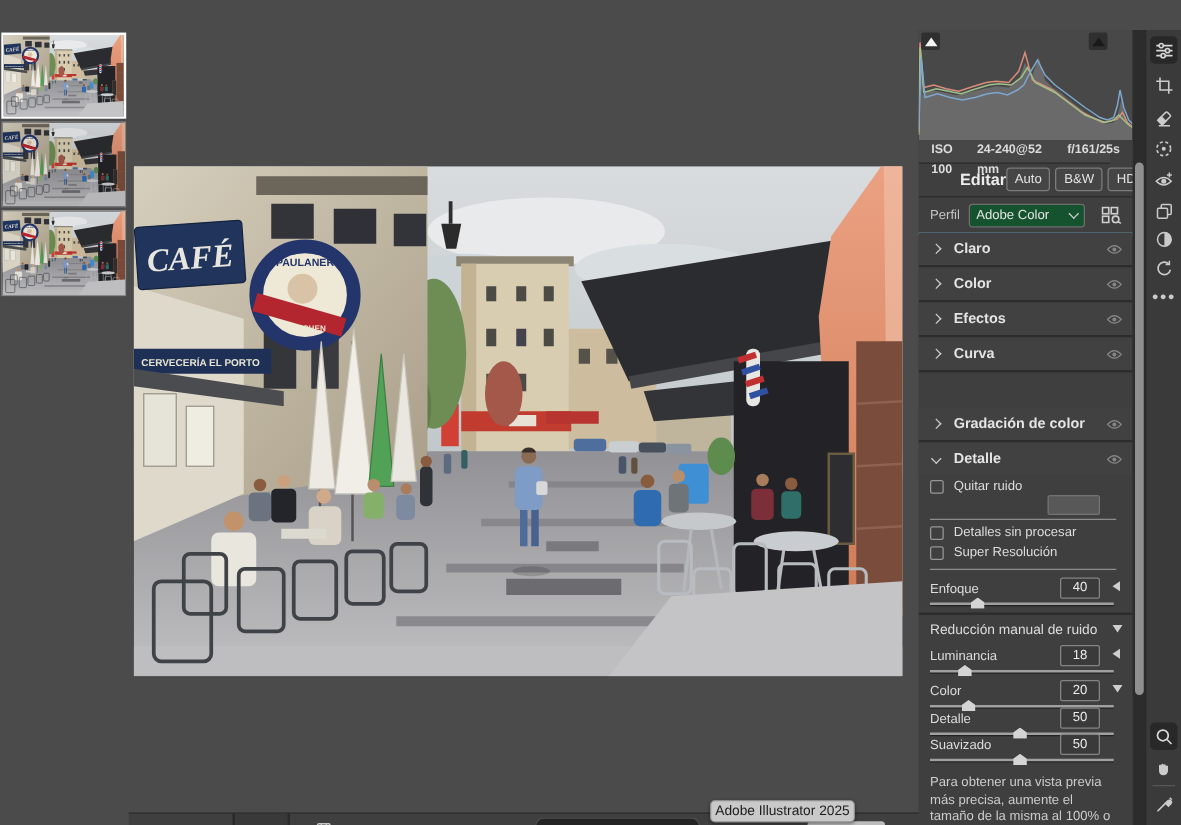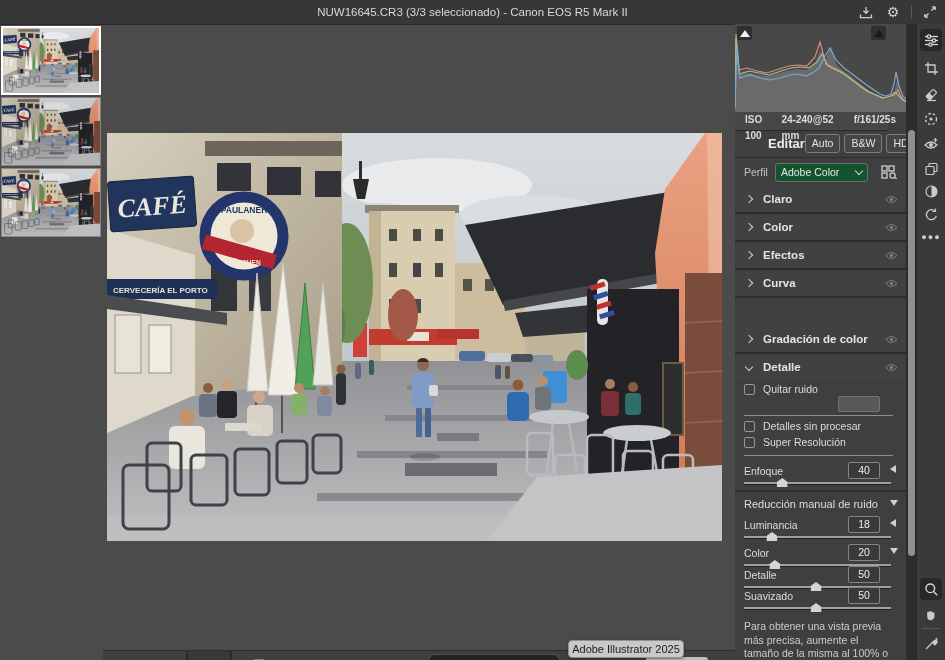--- a/index.html
+++ b/index.html
@@ -259,40 +259,20 @@
         <rect x="420" y="300" width="26" height="42" rx="5"></rect>
         <rect x="448" y="322" width="30" height="46" rx="5"></rect>
       </g>
       <polygon points="430,344 615,332 615,408 380,408" fill="#c4c4c6"></polygon>
     </g>
   </defs>
 </svg>
 
 <div id="app">
 
-  <div id="titlebar">
-    <span class="ttl">NUW16645.CR3 (3/3 seleccionado) -  Canon EOS R5 Mark II</span>
-    <div id="tb-icons">
-      <span class="tb-btn">
-        <svg width="16" height="15" viewBox="0 0 16 15" fill="none" stroke="#cfcfcf" stroke-width="1.3">
-          <path d="M8 2v6"></path>
-            <path d="M5.5 5.8 8 8.3l2.5-2.5"></path>
-            <path d="M2.5 9.5v3.2h11V9.5"></path>
-        </svg>
-      </span>
-      <span class="tb-btn gear">⚙</span>
-      <span class="tb-sep"></span>
-      <span class="tb-btn">
-        <svg width="14" height="14" viewBox="0 0 14 14" fill="none" stroke="#cfcfcf" stroke-width="1.3">
-          <path d="M8.5 5.5 12.2 1.8M12.2 1.8H8.9M12.2 1.8v3.3"></path>
-          <path d="M5.5 8.5 1.8 12.2M1.8 12.2h3.3M1.8 12.2V8.9"></path>
-        </svg>
-      </span>
-    </div>
-  </div>
 
   <div class="thumb selected" style="top:26px">
     <svg viewBox="0 0 615 408" preserveAspectRatio="none">
         <use href="#scene"></use>
       </svg>
   </div>
   <div class="thumb" style="top:97px;filter:brightness(.93)">
     <svg viewBox="0 0 615 408" preserveAspectRatio="none">
         <use href="#scene"></use>
       </svg>

